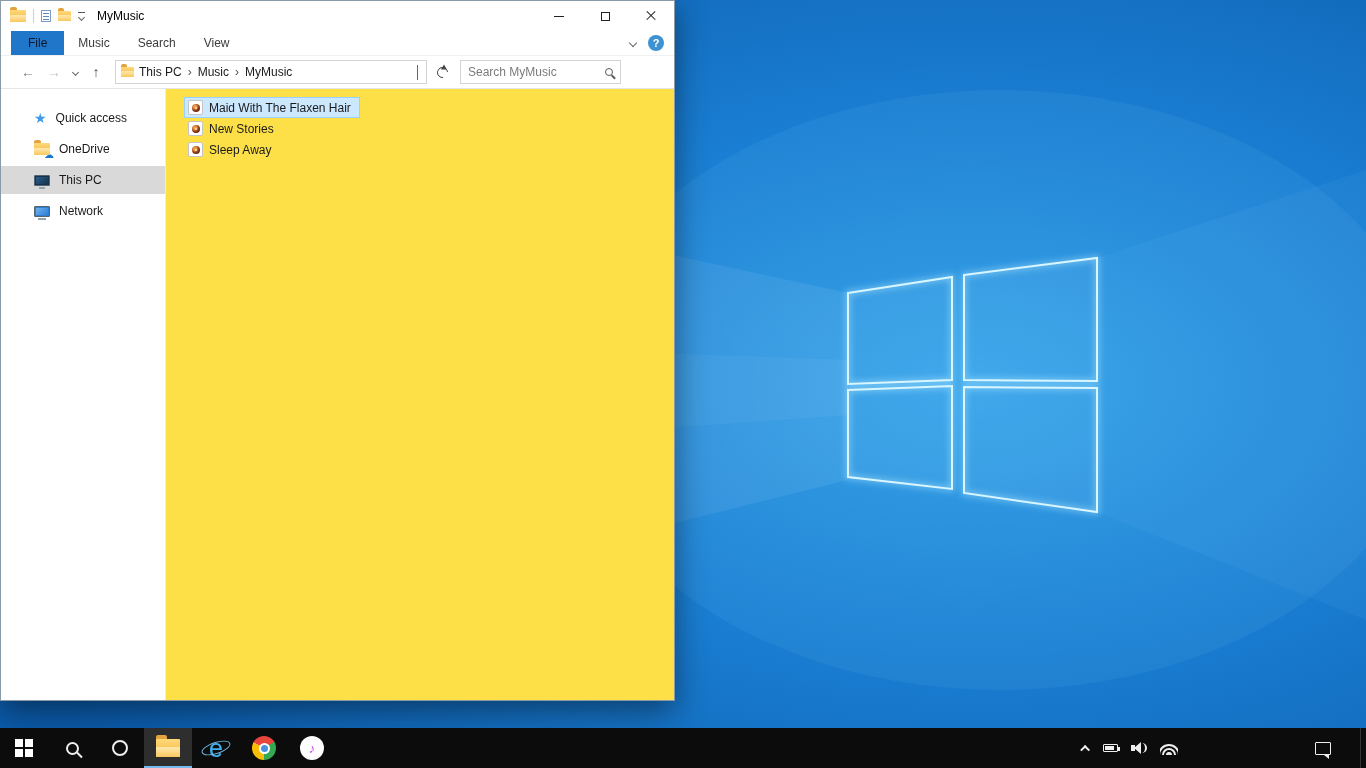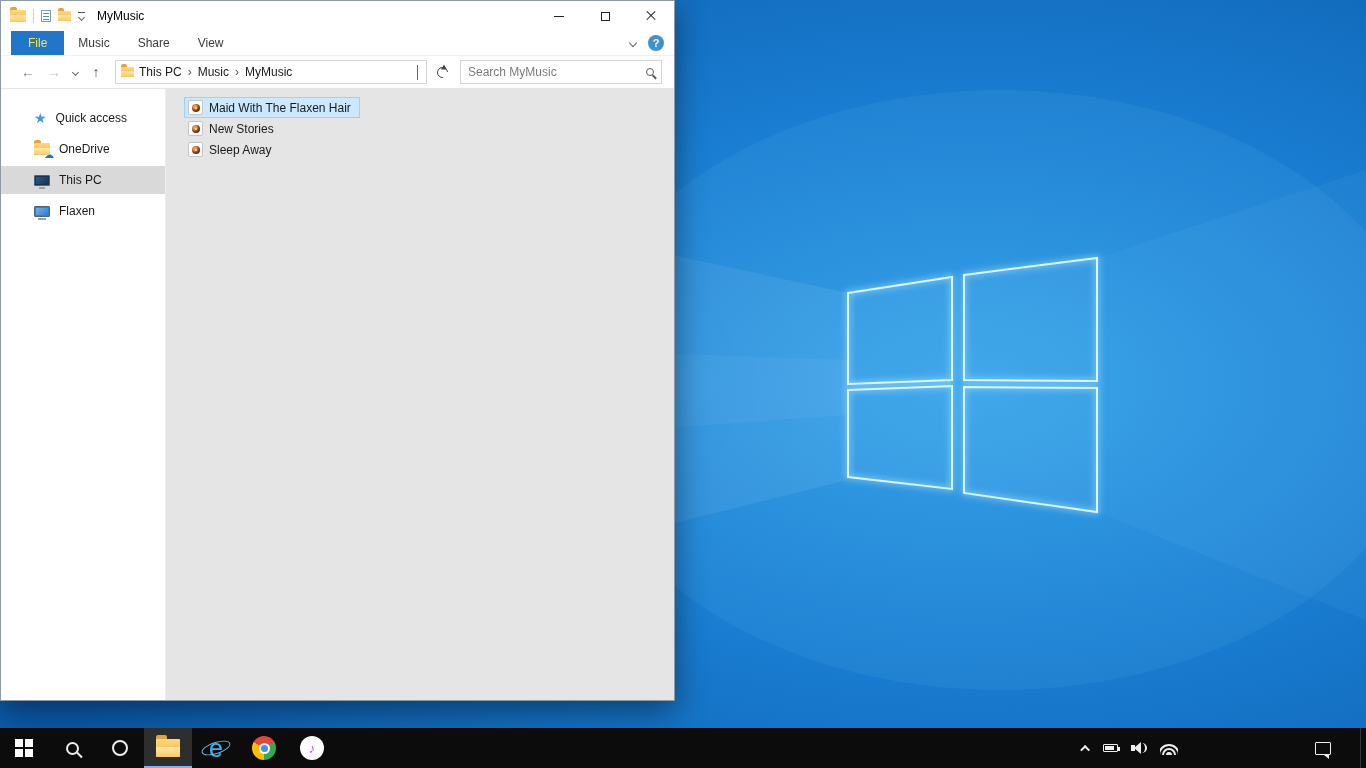--- a/index.html
+++ b/index.html
@@ -41,21 +41,21 @@
     background:#5a8ec5; box-shadow:0 3px 0 #5a8ec5, 0 6px 0 #5a8ec5; }
   .qat-chev { display:flex; flex-direction:column; align-items:center; gap:2px; }
   .qat-chev .bar { width:7px; height:1px; background:#555; }
   .chev { width:6px; height:6px; border-right:1.5px solid #666; border-bottom:1.5px solid #666;
     transform:rotate(45deg); flex:none; }
   .chev.sm { width:5px; height:5px; }
 
   
   .ribbonrow { height:25px; display:flex; align-items:stretch; flex:none; border-bottom:1px solid #f0f0f0; }
   .tab { display:flex; align-items:center; padding:0 14px; color:#3b3b3b; cursor:default; }
-  .tab.file { background:#2077c9; color:#fde047; margin-left:10px; padding:0 17px; }
+  .tab.file { background:#2077c9; color:#0f172a; margin-left:10px; padding:0 17px; }
   .ribbon-right { margin-left:auto; display:flex; align-items:center; gap:12px; padding-right:10px; }
   .help-btn { width:16px; height:16px; border-radius:50%; background:#3f92d2; color:#fff;
     display:flex; align-items:center; justify-content:center; font-size:11px; font-weight:bold; }
 
   
   .addressrow { height:33px; display:flex; align-items:center; flex:none; padding:0 8px 0 14px;
     border-bottom:1px solid #e6e6e6; gap:0; }
   .nav-arrow { width:26px; display:flex; align-items:center; justify-content:center;
     font-size:14px; line-height:1; }
   .nav-arrow.back { color:#6f7e8a; } .nav-arrow.fwd { color:#c3c3c3; } .nav-arrow.up { color:#4f4f4f; }
@@ -64,21 +64,21 @@
     padding:0 5px; margin-left:6px; background:#fff; }
   .crumb { padding:0 5px; white-space:nowrap; }
   .crumb-sep { color:#555; padding:0 1px; font-size:12px; }
   .addr-chev { margin-left:auto; padding:0 3px; }
   .refresh-btn { width:24px; height:24px; display:flex; align-items:center; justify-content:center; margin-left:3px; }
   .refresh { position:relative; width:11px; height:11px; }
   .refresh::before { content:''; position:absolute; inset:0; border:1.5px solid #444; border-radius:50%;
     border-right-color:transparent; transform:rotate(40deg); }
   .refresh::after { content:''; position:absolute; right:-2px; top:-1px; width:0; height:0;
     border:3px solid transparent; border-left:5px solid #444; transform:rotate(30deg); }
-  .searchbox { width:202px; height:24px; border:1px solid #d4d4d4; margin-left:6px; display:flex;
+  .searchbox { width:161px; height:24px; border:1px solid #d4d4d4; margin-left:6px; display:flex;
     align-items:center; padding:0 7px; background:#fff; }
   .searchbox input { border:none; outline:none; flex:1; font:12px "Liberation Sans","DejaVu Sans",sans-serif;
     color:#1a1a1a; background:transparent; min-width:0; }
   .searchbox input::placeholder { color:#7c7c7c; opacity:1; }
   .mag { position:relative; width:8px; height:8px; border:1.5px solid #5a5a5a; border-radius:50%; flex:none; }
   .mag::after { content:''; position:absolute; width:5px; height:1.5px; background:#5a5a5a;
     right:-4px; bottom:-2px; transform:rotate(45deg); }
 
   
   .winbody { flex:1; display:flex; min-height:0; }
@@ -90,21 +90,21 @@
   .od-cloud { position:absolute; right:-4px; bottom:-5px; font-size:10px; color:#1b74d3;
     text-shadow:0 0 2px #fff; line-height:1; }
   .icon-pc { position:relative; width:16px; height:11px; background:#16344f; border:1px solid #55656f;
     border-radius:1px; }
   .icon-pc::before { content:''; position:absolute; inset:1px; background:linear-gradient(135deg,#2a5d8c,#16344f); }
   .icon-pc::after { content:''; position:absolute; left:4px; bottom:-4px; width:6px; height:2px; background:#97a3ab; }
   .icon-net { position:relative; width:16px; height:11px; background:#2e7fd4; border:1px solid #55656f; border-radius:1px; }
   .icon-net::before { content:''; position:absolute; inset:1px; background:linear-gradient(135deg,#6fb1ef,#2e7fd4); }
   .icon-net::after { content:''; position:absolute; left:3px; bottom:-4px; width:8px; height:2px; background:#97a3ab; }
 
-  .filepane { flex:1; padding:8px 0 0 18px; background:#e5e5e5; }
+  .filepane { flex:1; padding:8px 0 0 18px; background:#fde047; }
   .file-row { display:inline-flex; align-items:center; gap:6px; padding:2px 8px 2px 3px;
     border:1px solid transparent; margin-bottom:0px; }
   .file-row { display:flex; width:max-content; }
   .file-row.selected { background:#cce8ff; border-color:#99d1ff; }
   .icon-music { position:relative; width:15px; height:15px; background:#fff; border:1px solid #c4c4c4;
     border-radius:2px; flex:none; }
   .icon-music::before { content:''; position:absolute; left:2.5px; top:2.5px; width:8px; height:8px;
     border-radius:50%; background:radial-gradient(circle at 38% 35%, #f19a45 0 20%, #8a3414 55%, #33140a 100%); }
   .icon-music::after { content:''; position:absolute; left:5.5px; top:5.5px; width:2px; height:2px;
     border-radius:50%; background:#f3e7d9; }
@@ -243,21 +243,21 @@
           </div>
         <div class="cap-btn">
             <span class="glyph-close"></span>
           </div>
       </div>
     </div>
 
     <div class="ribbonrow">
       <div class="tab file">File</div>
       <div class="tab">Music</div>
-      <div class="tab">Share</div>
+      <div class="tab">Search</div>
       <div class="tab">View</div>
       <div class="ribbon-right">
         <span class="chev"></span>
         <span class="help-btn">?</span>
       </div>
     </div>
 
     <div class="addressrow">
       <span class="nav-arrow back">←</span>
       <span class="nav-arrow fwd">→</span>
@@ -305,21 +305,21 @@
             <span class="od-cloud">☁</span>
           </span>
           <span>OneDrive</span>
         </div>
         <div class="nav-item selected">
           <span class="icon-pc"></span>
           <span>This PC</span>
         </div>
         <div class="nav-item">
           <span class="icon-net"></span>
-          <span>Flaxen</span>
+          <span>Network</span>
         </div>
       </div>
 
       <div class="filepane">
         <div class="file-row selected">
           <span class="icon-music"></span>
           <span>Maid With The Flaxen Hair</span>
         </div>
         <div class="file-row">
           <span class="icon-music"></span>

